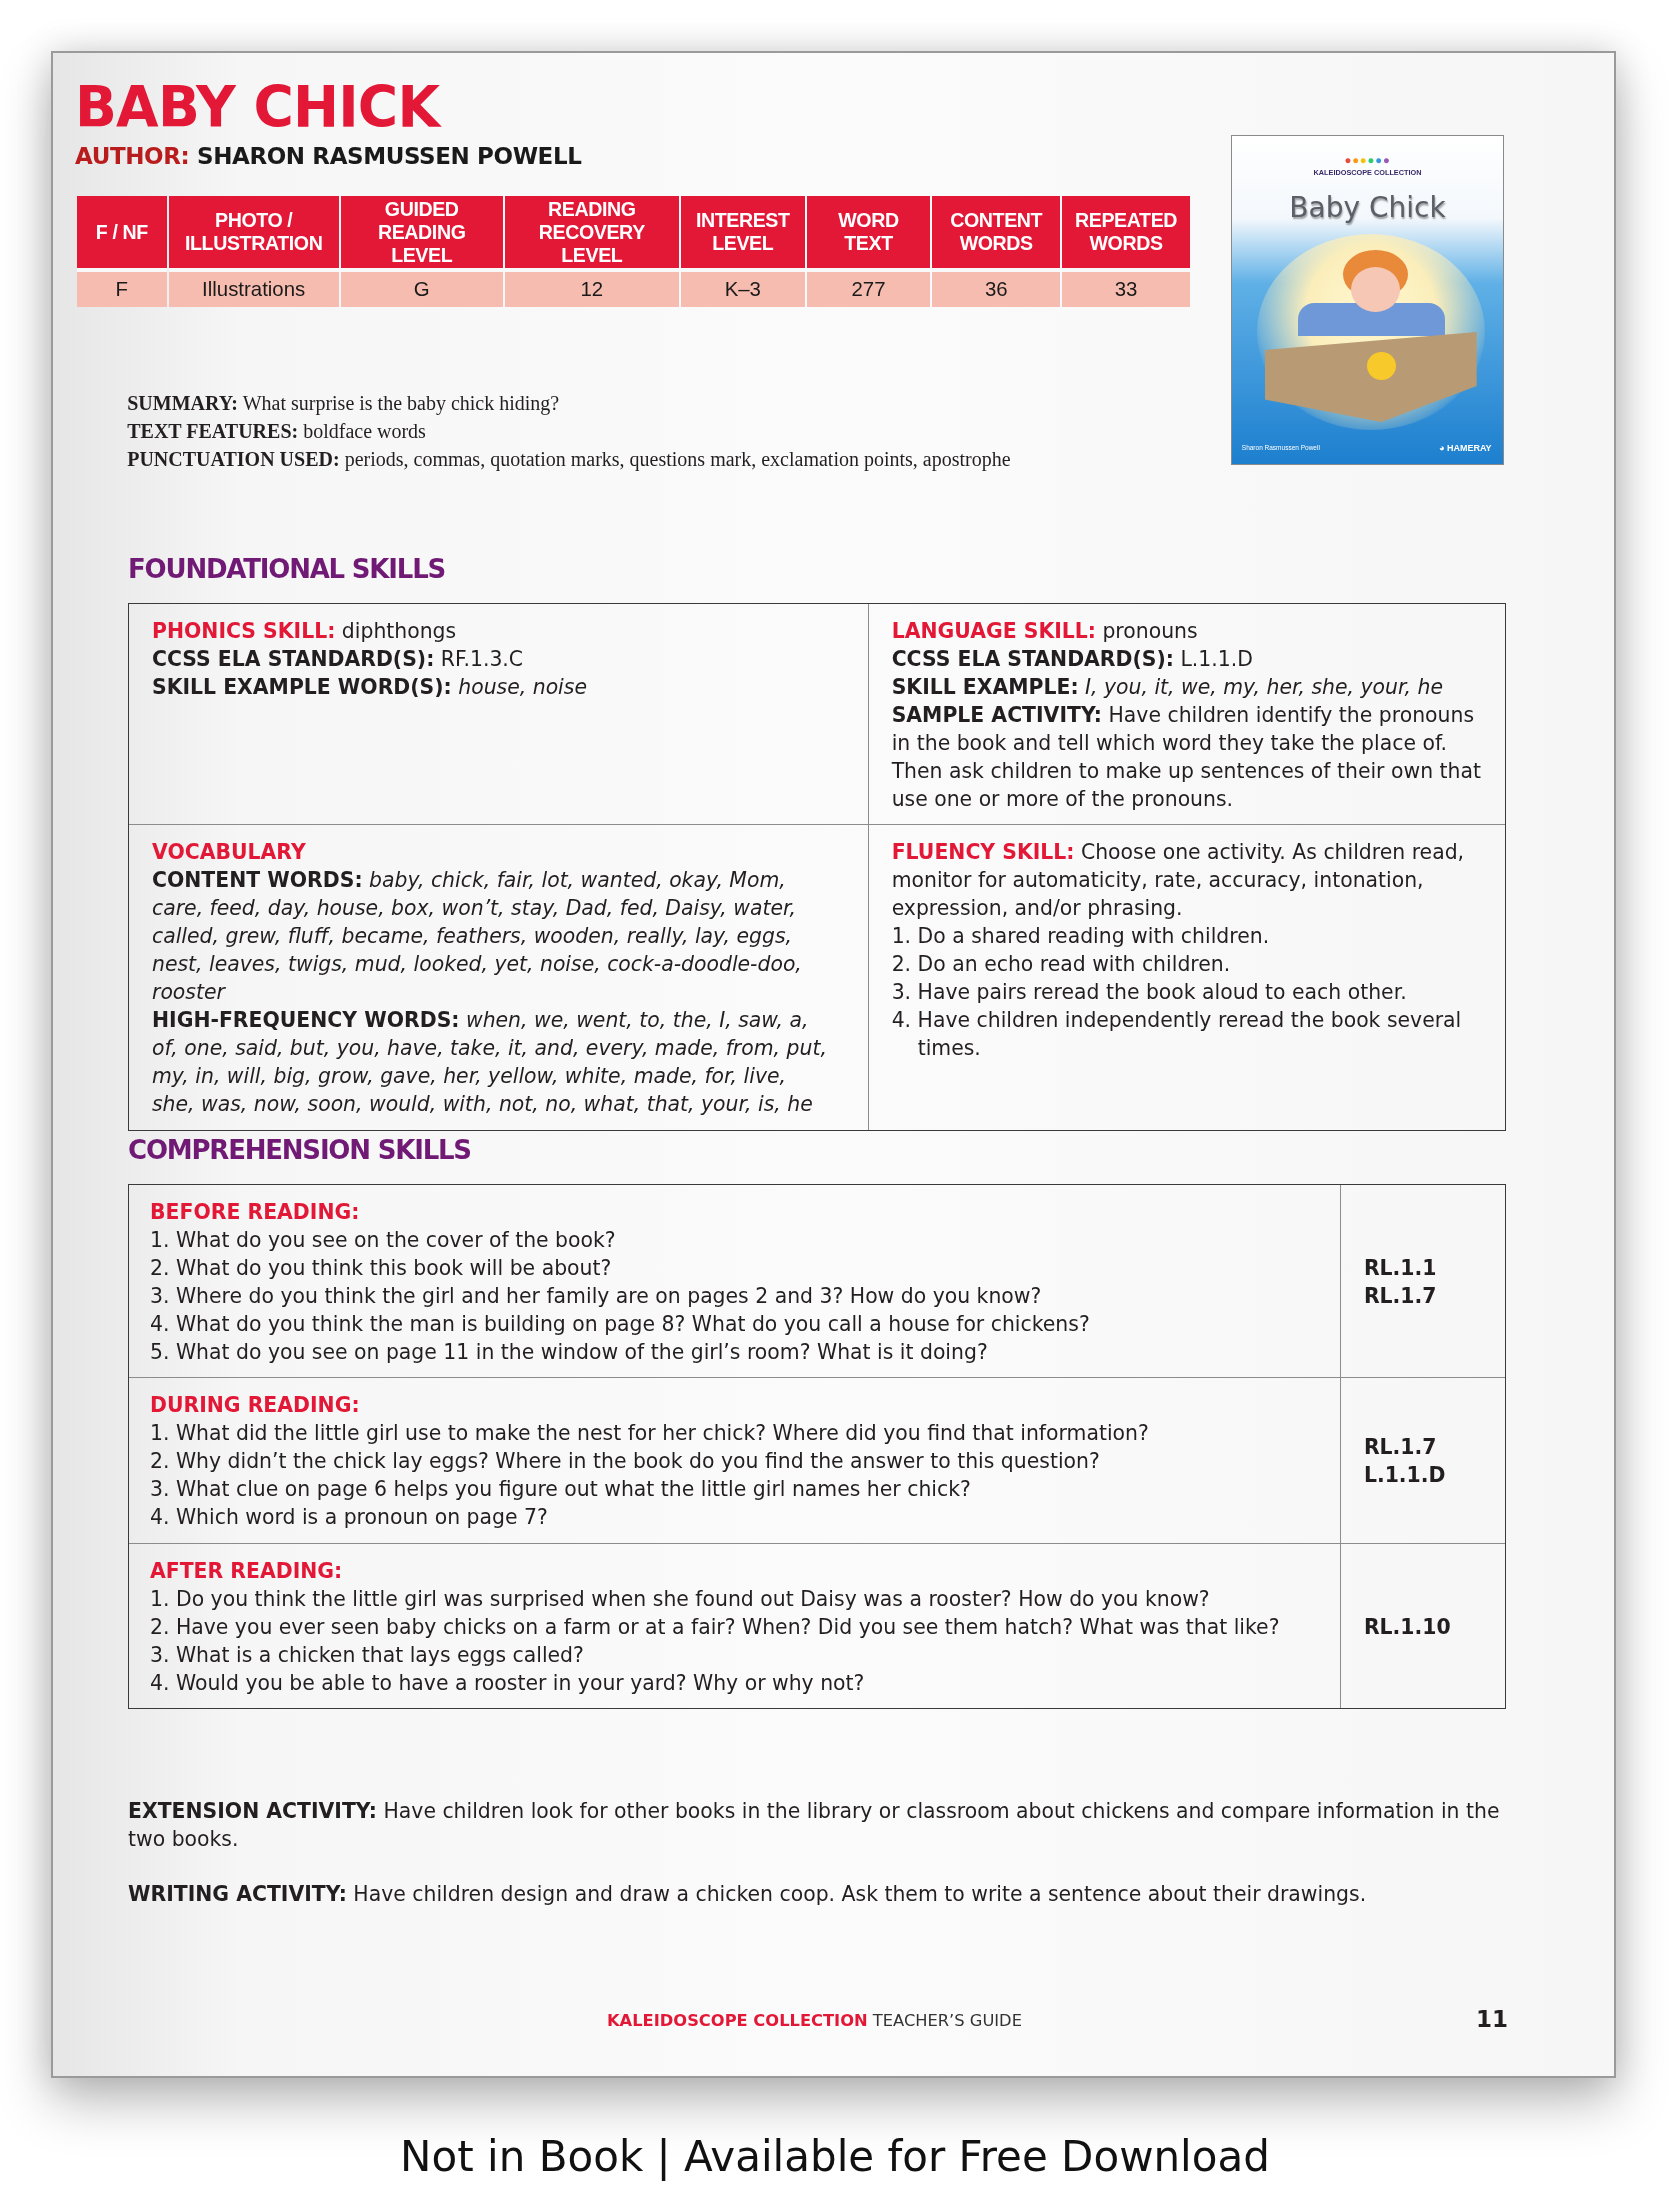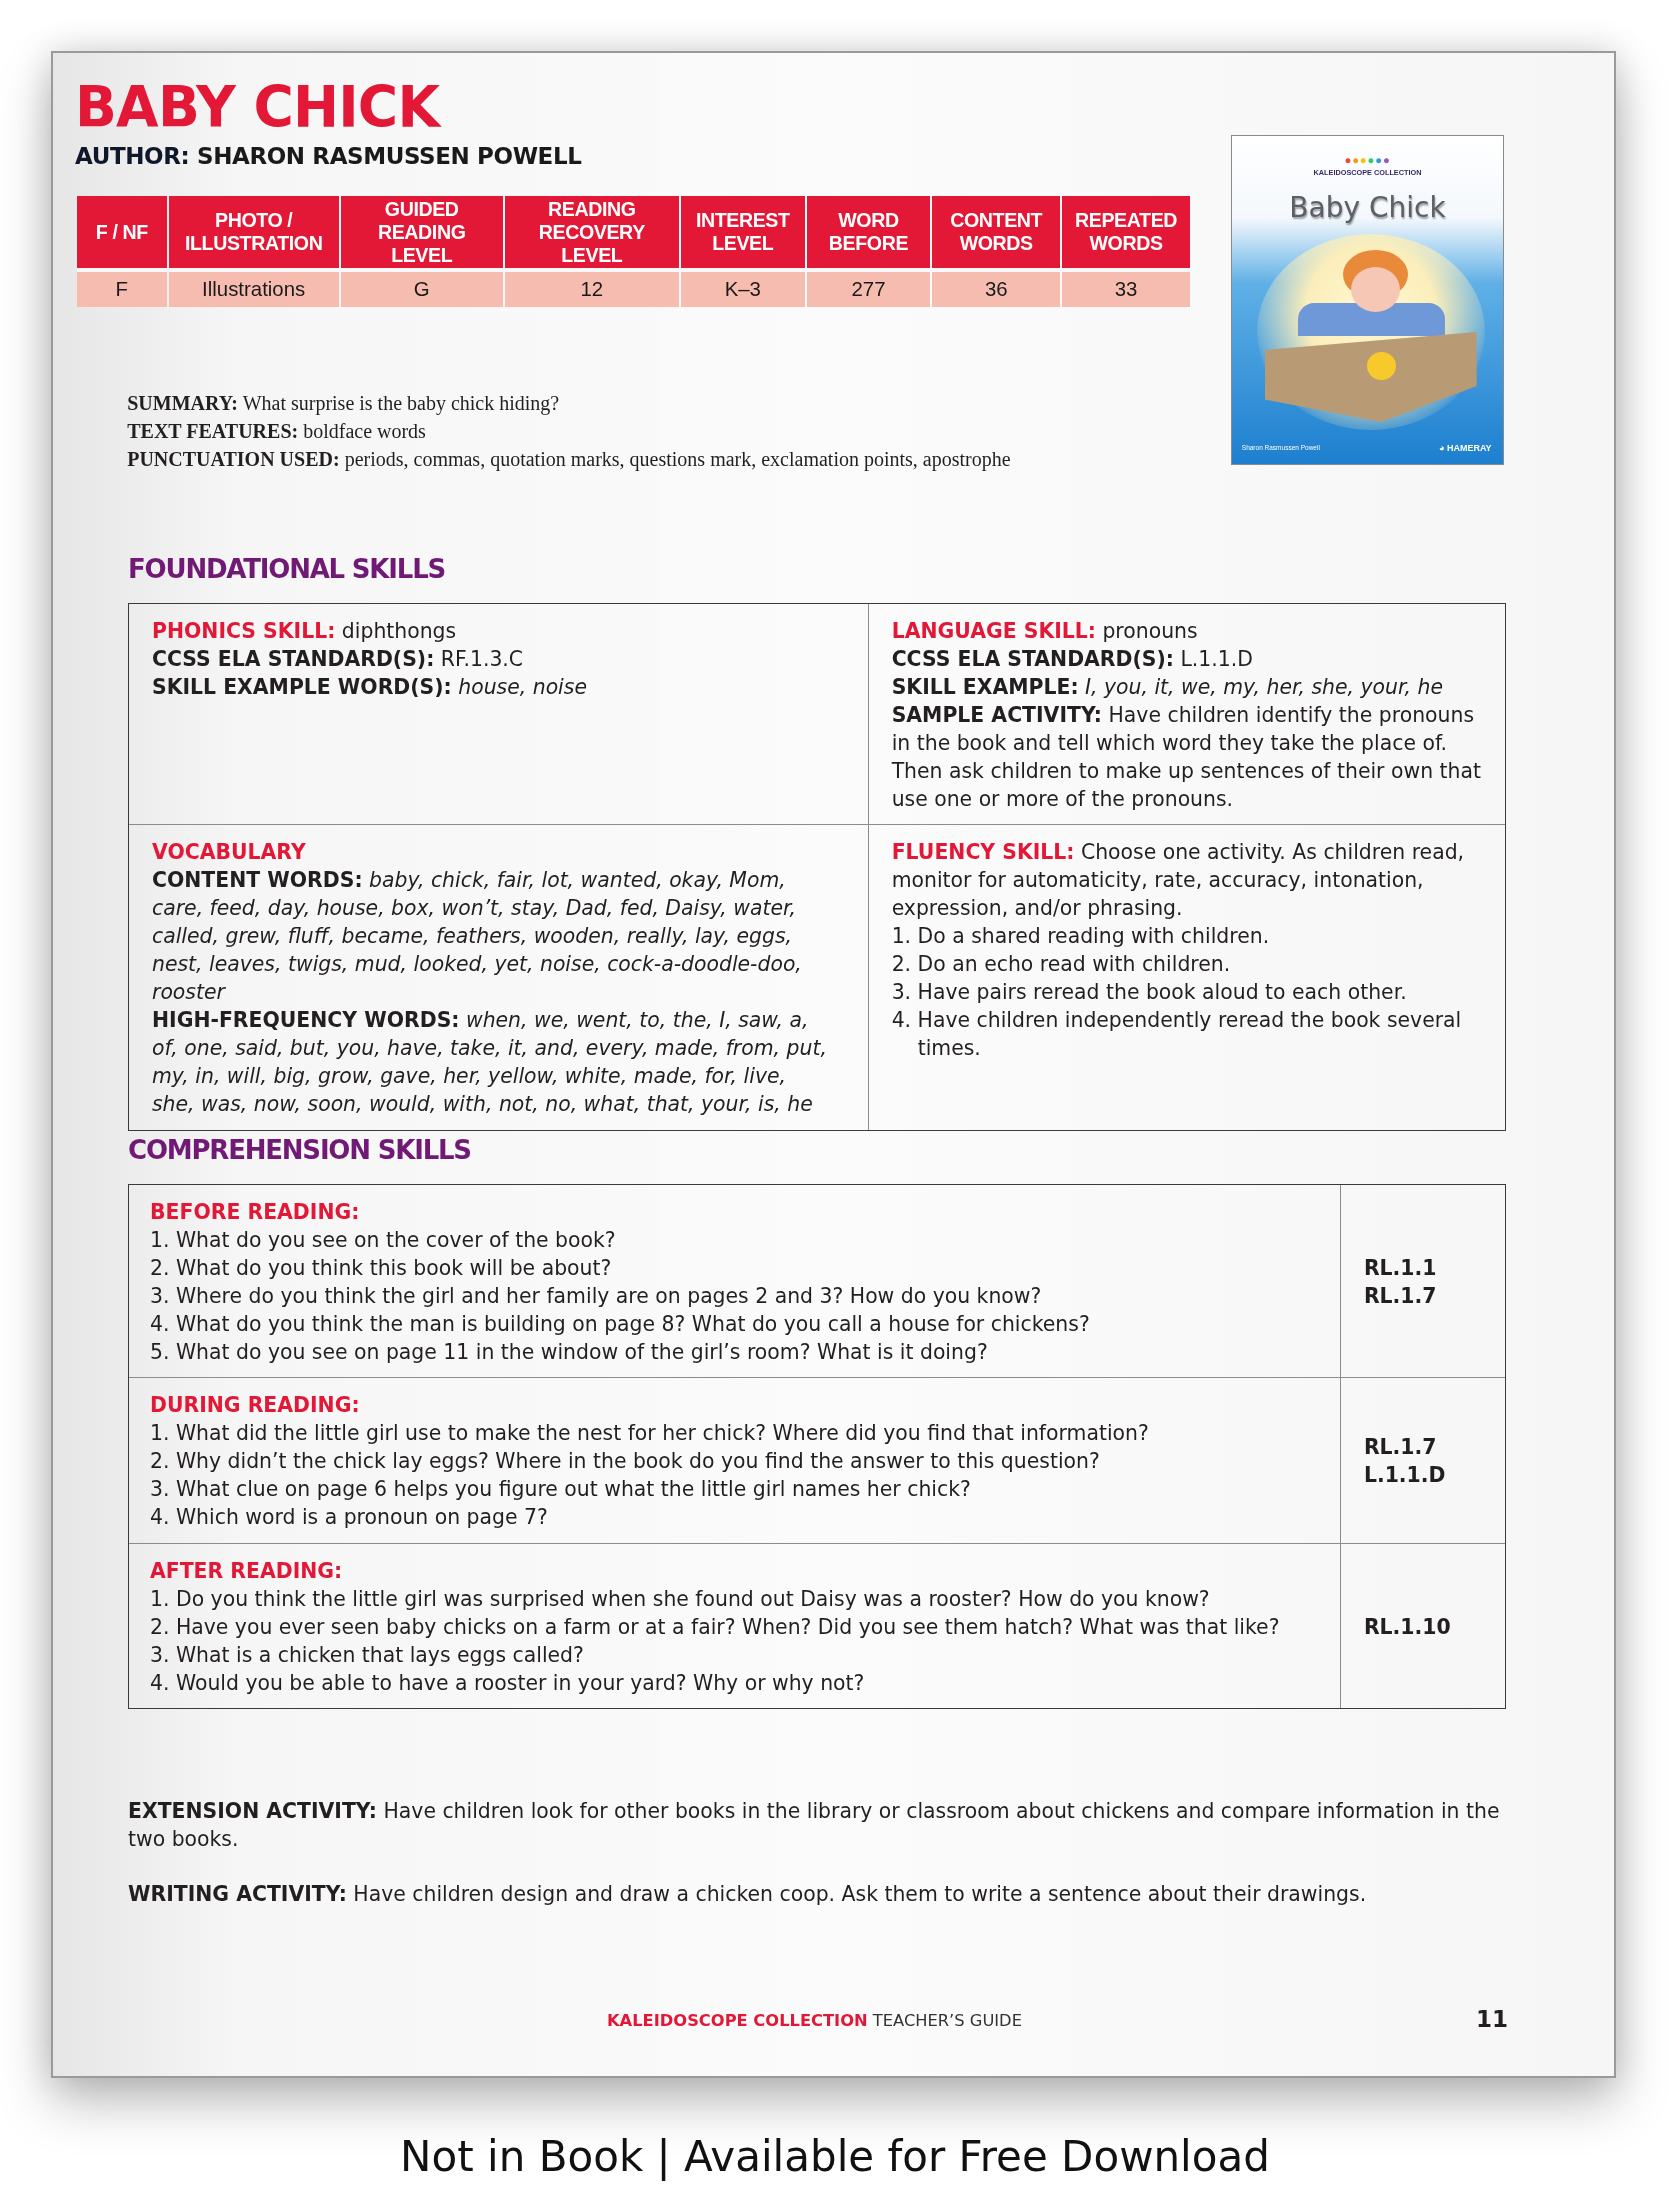--- a/index.html
+++ b/index.html
@@ -20,21 +20,21 @@
       position: absolute; left: 75px; top: 75px; margin: 0;
       font-family: "DejaVu Sans", sans-serif; font-weight: 900;
       font-size: 55px; letter-spacing: -0.8px; color: #e31837;
       transform: scaleY(1.05);
     }
     .author {
       position: absolute; left: 75px; top: 143px;
       font-family: "DejaVu Sans", sans-serif; font-weight: bold; font-size: 23px;
       letter-spacing: -0.4px;
     }
-    .author .lbl { color: #0f172a; }
+    .author .lbl { color: #b91c1c; }
     .author .val { color: #1a1a1a; }
 
     
     .stats {
       position: absolute; left: 75px; top: 196px; width: 1117px;
       border-collapse: separate; border-spacing: 2.4px 0;
       font-family: "Liberation Sans Narrow", "Liberation Sans", sans-serif;
     }
     .stats th {
       background: #e31837; color: #fff; font-weight: bold; font-size: 19.6px;
@@ -140,21 +140,21 @@
 </div>
 
 <table class="stats">
   <thead>
     <tr>
       <th style="width:77px">F / NF</th>
       <th style="width:155px">PHOTO / ILLUSTRATION</th>
       <th style="width:147px">GUIDED READING LEVEL</th>
       <th style="width:159px">READING RECOVERY LEVEL</th>
       <th style="width:110px">INTEREST LEVEL</th>
-      <th style="width:110px">WORD BEFORE</th>
+      <th style="width:110px">WORD TEXT</th>
       <th style="width:114px">CONTENT WORDS</th>
       <th style="width:114px">REPEATED WORDS</th>
     </tr>
   </thead>
   <tbody>
     <tr>
       <td>F</td>
       <td>Illustrations</td>
       <td>G</td>
       <td>12</td>

